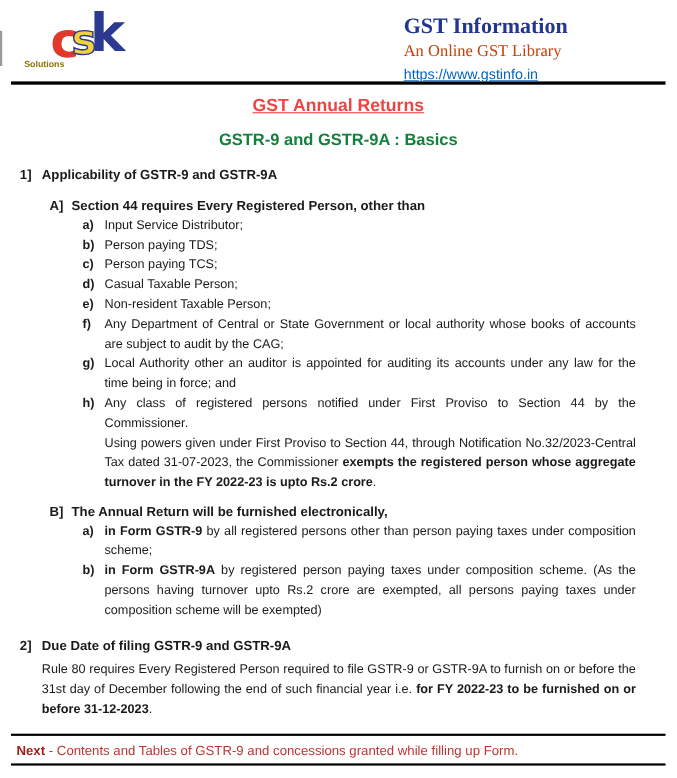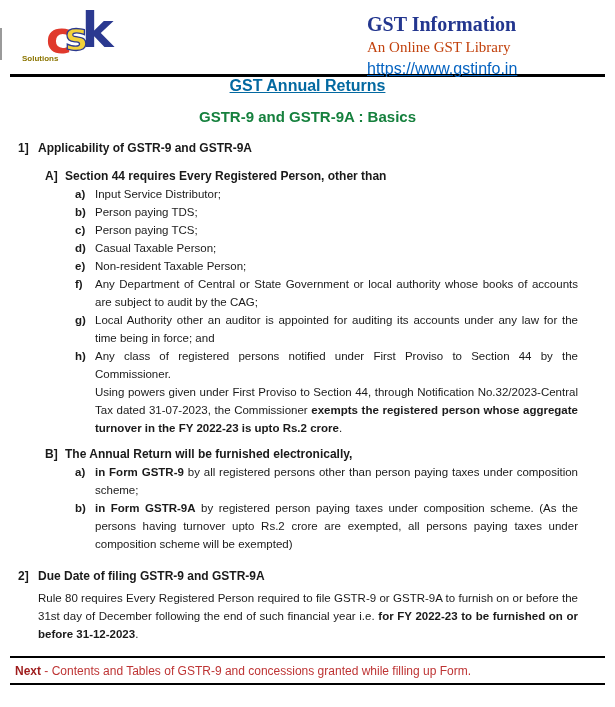--- a/index.html
+++ b/index.html
@@ -12,25 +12,25 @@
   .scan-mark{position:absolute;left:0;top:28px;width:2px;height:32px;background:#9a9a9a;}
   .logo{position:relative;margin-left:8px;width:90px;user-select:none;}
   .logo-letters{font-weight:900;line-height:1;white-space:nowrap;margin-left:24px;}
   .logo-c{color:#e0392c;font-size:44px;letter-spacing:-7px;font-family:"DejaVu Sans", sans-serif;font-weight:900;}
   .logo-s{color:#f2d23a;font-size:38px;letter-spacing:-6px;-webkit-text-stroke:1.3px #2b3990;font-family:"DejaVu Sans", sans-serif;font-weight:900;position:relative;top:-3px;}
   .logo-k{color:#2b3990;font-size:48px;font-family:"DejaVu Sans", sans-serif;font-weight:900;position:relative;top:-6px;}
   .logo-caption{font-size:8px;color:#8b7500;text-align:left;margin-top:-6px;padding-right:6px;font-weight:bold;}
   .header-right{margin-left:auto;width:228px;padding-top:2px;}
   .brand-title{font-family:"Liberation Serif", serif;font-weight:bold;font-size:20px;color:#23368f;line-height:1.05;}
   .brand-sub{font-family:"Liberation Serif", serif;font-weight:normal;font-size:15px;color:#c2410c;margin-top:4px;}
-  .brand-url{font-size:16px;margin-top:4px;}
+  .brand-url{font-size:13px;margin-top:4px;}
   a.link{color:#0563c1;text-decoration:underline;cursor:pointer;}
   .top-rule{border-top:3px solid #000;margin:4px 10px 0 10px;}
   
-  .doc-title{text-align:center;font-size:16px;font-weight:bold;color:#0369a1;}
+  .doc-title{text-align:center;margin-top:11px;font-size:16px;font-weight:bold;color:#ef4444;}
   .doc-title .u{text-decoration:underline;}
   .doc-sub{text-align:center;margin-top:13px;font-size:15px;font-weight:bold;color:#15803d;}
   
   .content{margin:14px 37px 0 18px;font-size:11.5px;line-height:18px;}
   .row{display:flex;}
   .lbl{font-weight:bold;flex:0 0 20px;}
   .txt{flex:1;}
   .lvl1{margin-left:27px;}
   .lvl2{margin-left:57px;}
   .justify{text-align:justify;}

